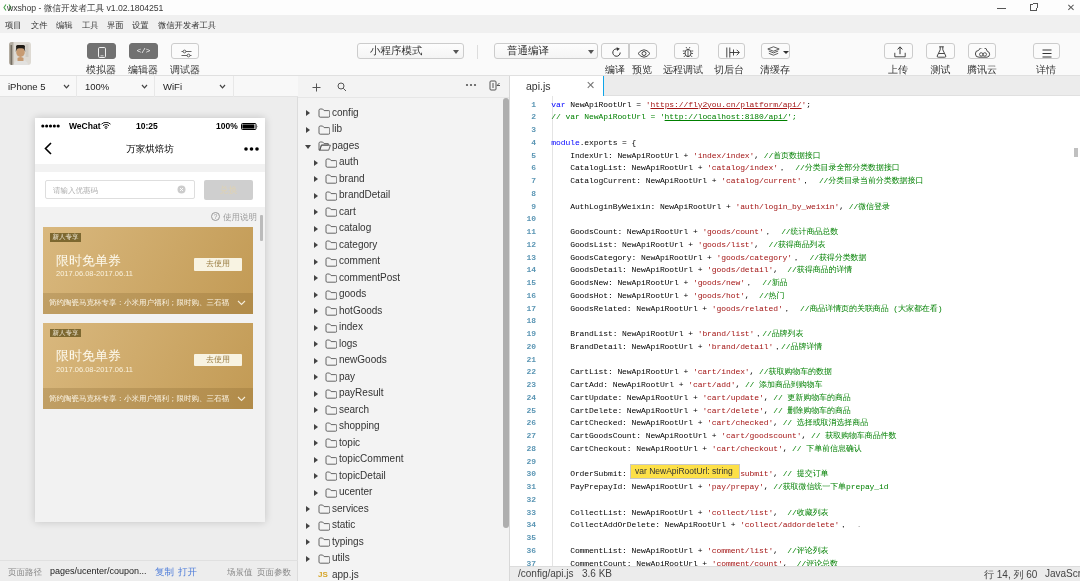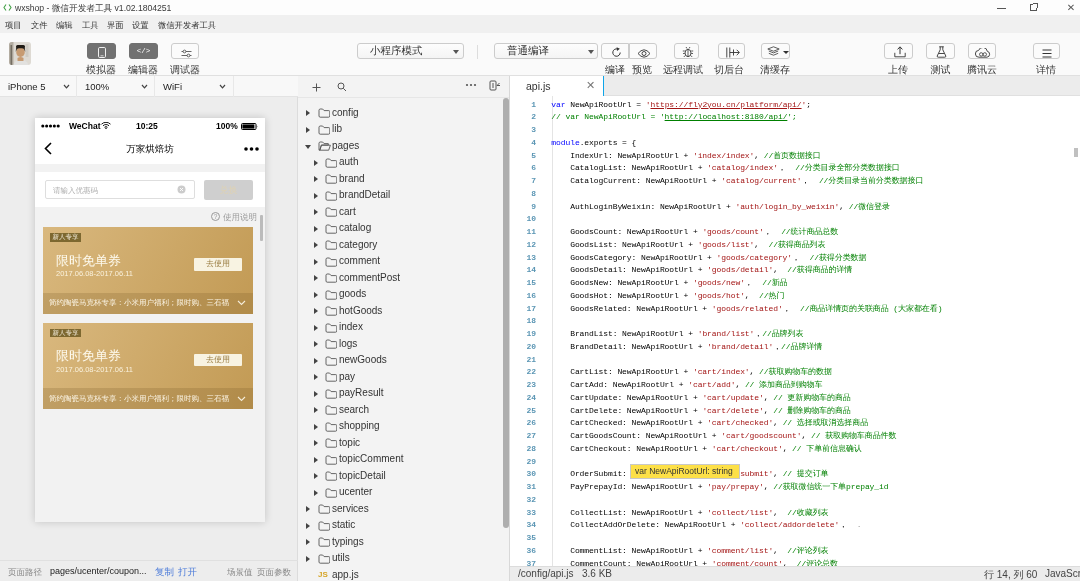--- a/index.html
+++ b/index.html
@@ -1,21 +1,21 @@
 <!DOCTYPE html>
 <html><head>
 <meta charset="utf-8">
 <style>
 html,body{margin:0;padding:0;}
 *{box-sizing:border-box;}
 #app{position:relative;width:1080px;height:581px;background:#fff;font-family:"Liberation Sans",sans-serif;overflow:hidden;color:#333;}
 .abs{position:absolute;}
 
 #titlebar{position:absolute;left:0;top:0;width:1080px;height:14.5px;background:#fdfdfd;font-size:8.7px;letter-spacing:-0.05px;color:#3a3a3a;}
-#titletxt{position:absolute;left:15px;top:2.5px;}
+#titletxt{position:absolute;left:7px;top:2.5px;}
 .winbtn{position:absolute;top:0;width:14px;height:14px;color:#555;font-size:12px;text-align:center;line-height:14px;}
 
 #menubar{position:absolute;left:0;top:14.5px;width:1080px;height:18.5px;background:#f0f0f0;font-size:8.3px;color:#333;}
 #menubar span{position:absolute;top:5px;}
 
 #toolbar{position:absolute;left:0;top:33px;width:1080px;height:43px;background:#fafafa;border-bottom:1px solid #e0e0e0;}
 .tbicon{position:absolute;top:10px;height:15.5px;background:#fbfbfb;border:1px solid #ccc;border-radius:3px;}
 .tbicon.dark{background:#717171;border-color:#717171;}
 .tblabel{position:absolute;top:30px;font-size:10px;color:#333;text-align:center;}
 .tbsel{position:absolute;top:10px;height:15.5px;background:linear-gradient(#fdfdfd,#f4f4f4);border:1px solid #ccc;border-radius:3px;font-size:10.5px;color:#333;line-height:13.5px;padding-left:12px;}

